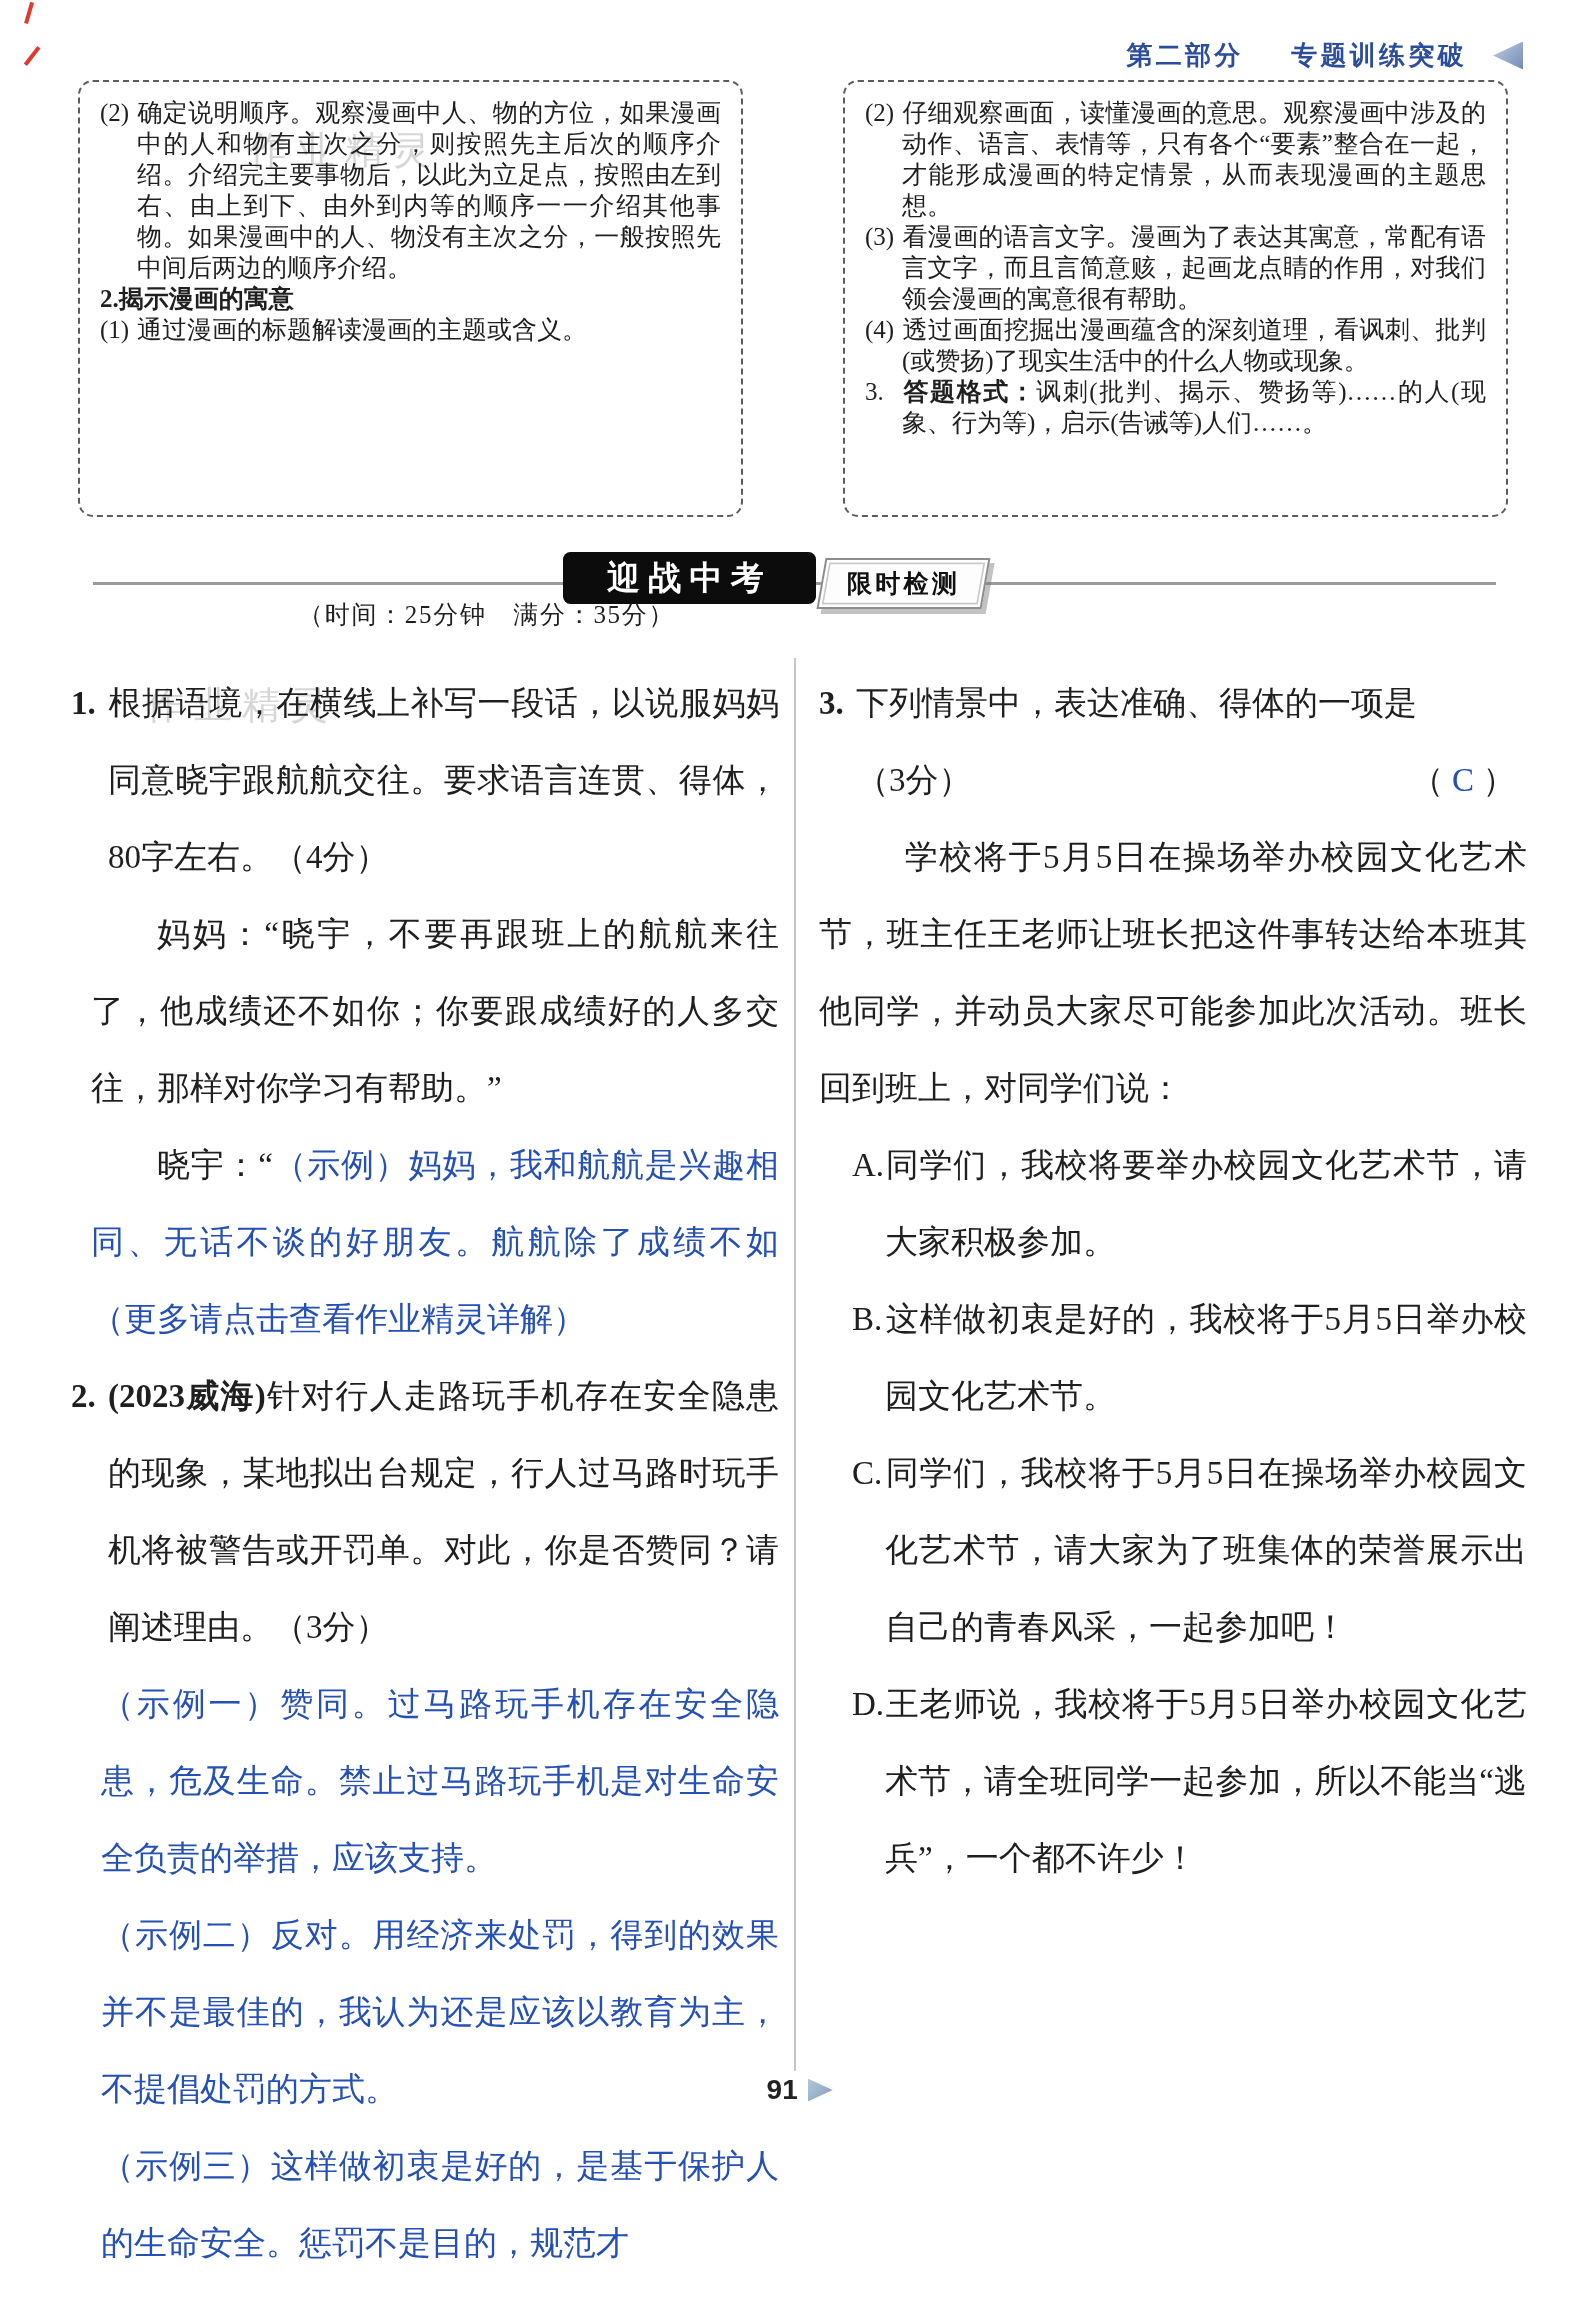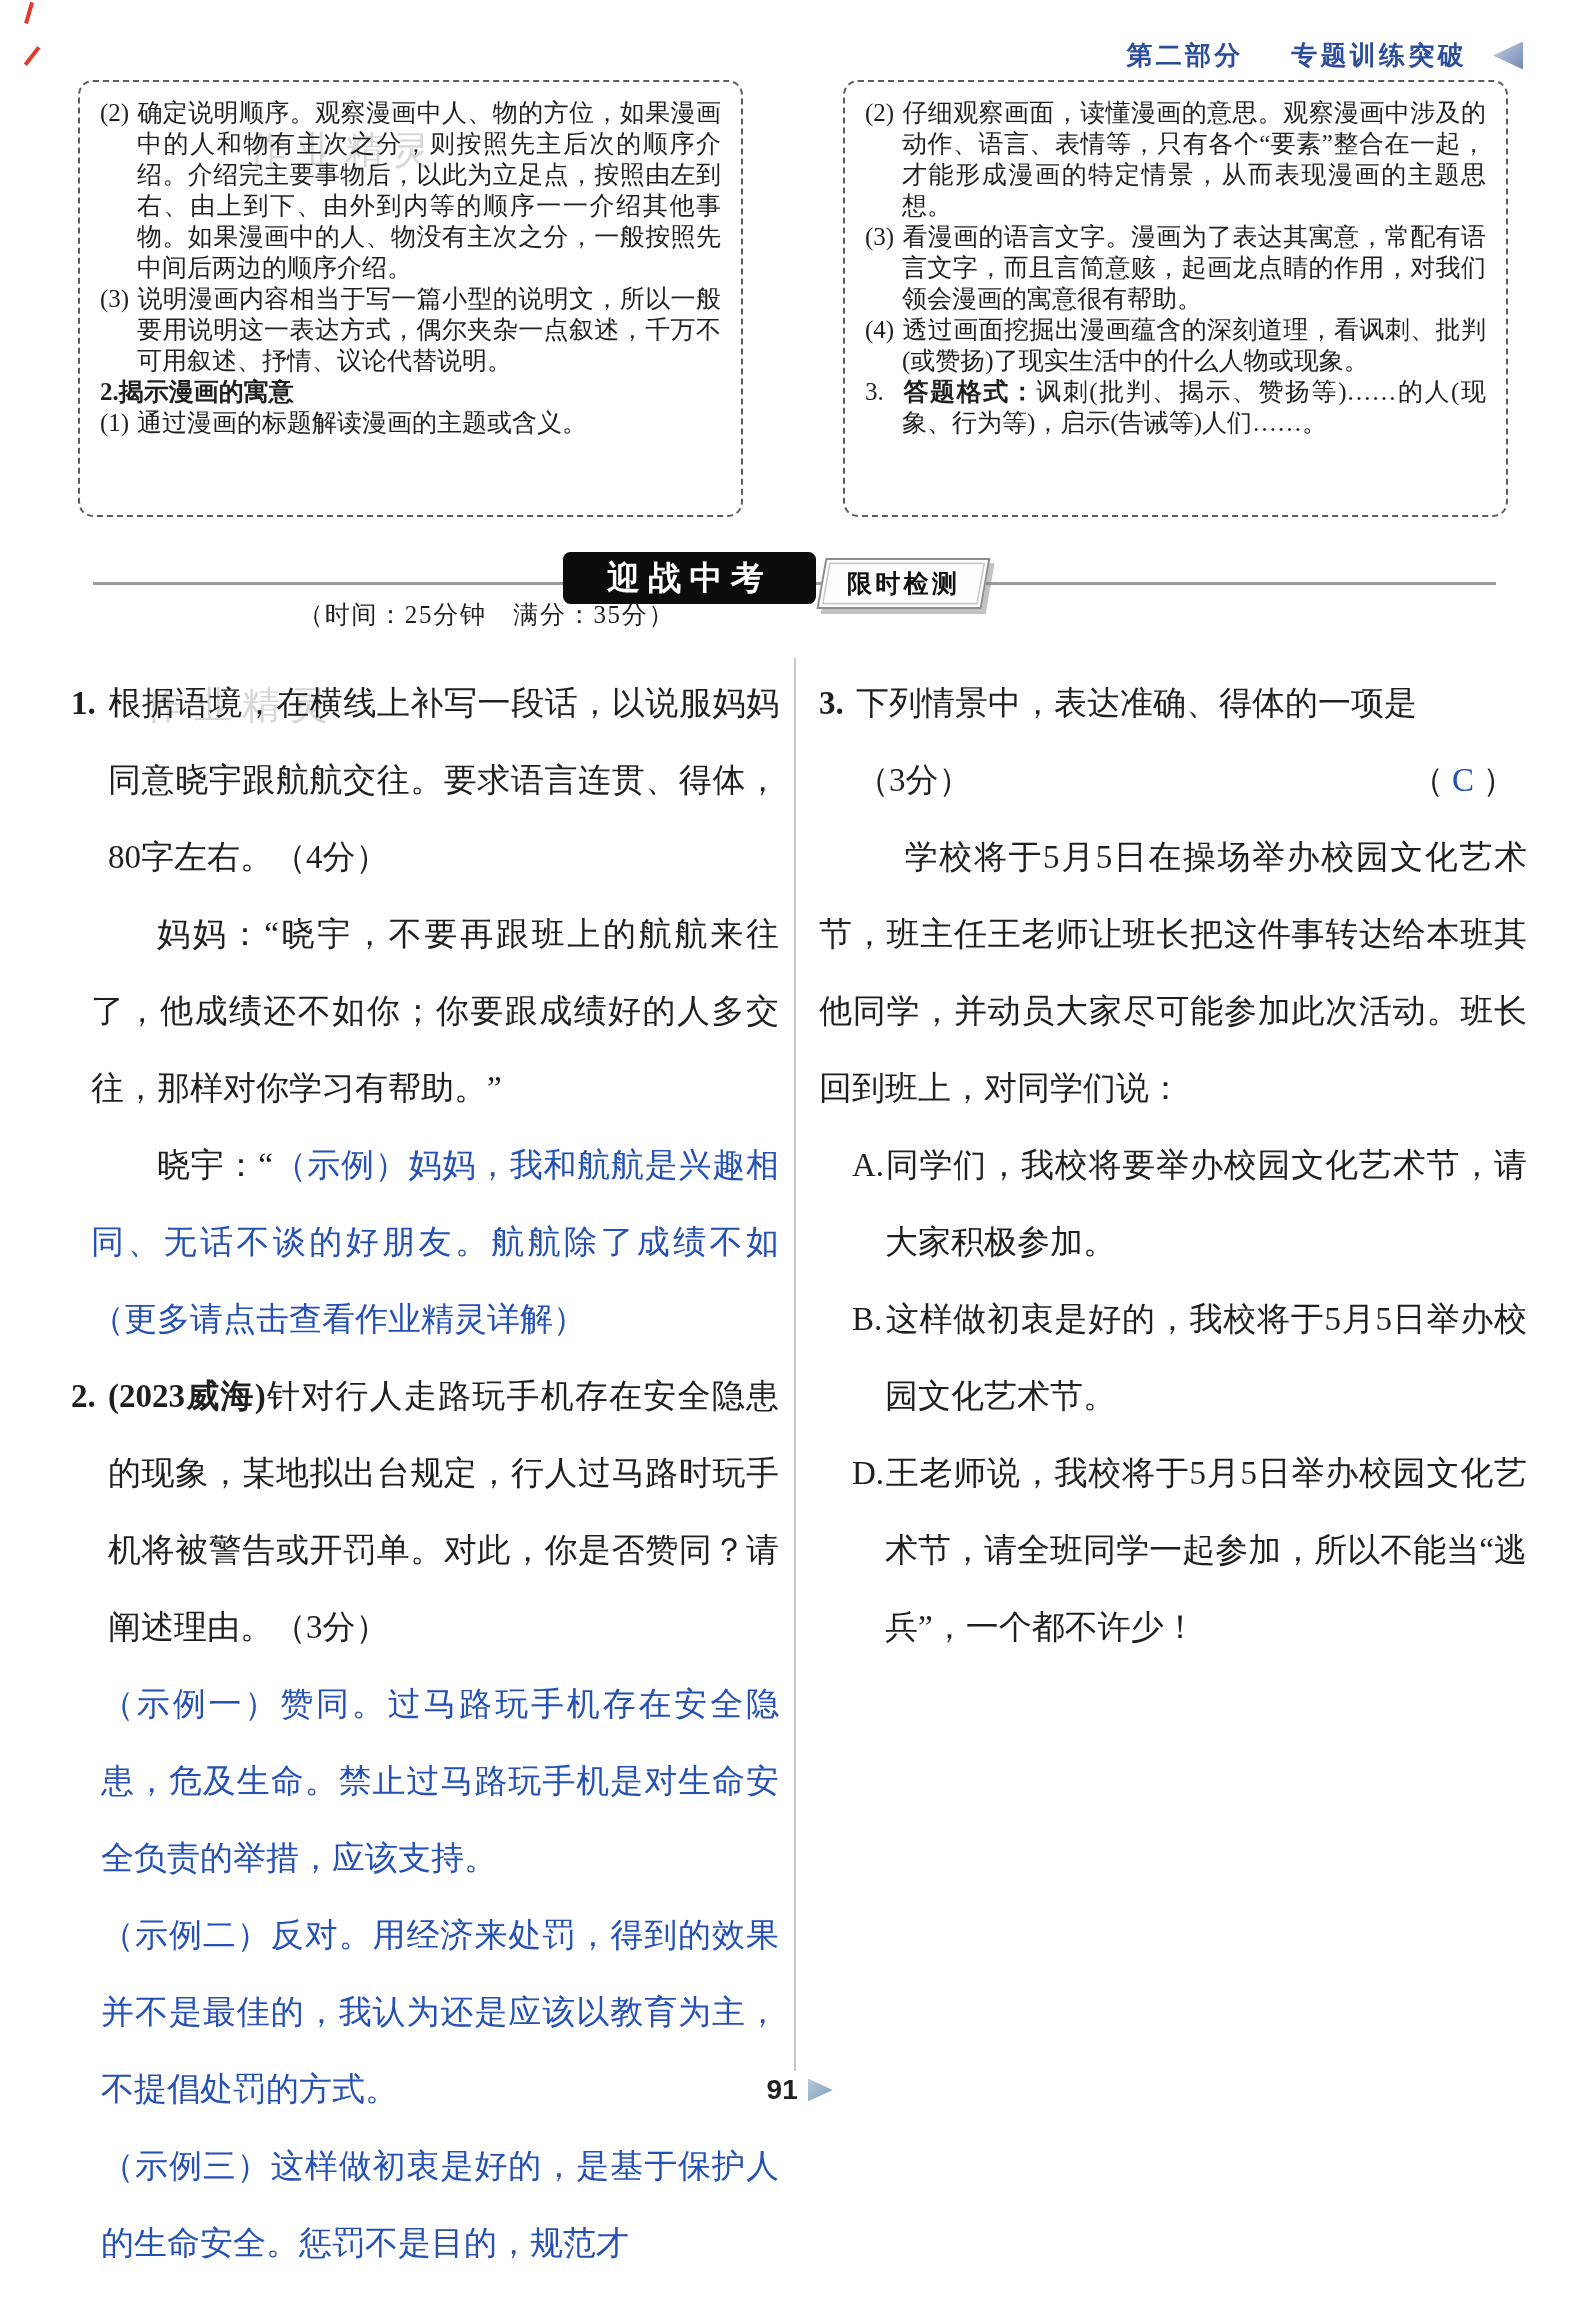--- a/index.html
+++ b/index.html
@@ -130,21 +130,20 @@
   <span class="part">第二部分</span>
   <span class="title">专题训练突破</span>
   <span class="hdr-arrow"></span>
 </div>
 
 <div class="watermark wm1">作业精灵</div>
 <div class="watermark wm2">作业精灵</div>
 
 <div class="note-box box-left">
   <p class="hang"><span class="lbl">(2)</span><span>确定说明顺序。观察漫画中人、物的方位，如果漫画中的人和物有主次之分，则按照先主后次的顺序介绍。介绍完主要事物后，以此为立足点，按照由左到右、由上到下、由外到内等的顺序一一介绍其他事物。如果漫画中的人、物没有主次之分，一般按照先中间后两边的顺序介绍。</span></p>
-  <p class="hang"><span class="lbl">(3)</span><span>说明漫画内容相当于写一篇小型的说明文，所以一般要用说明这一表达方式，偶尔夹杂一点叙述，千万不可用叙述、抒情、议论代替说明。</span></p>
   <p class="heading">2.揭示漫画的寓意</p>
   <p class="hang"><span class="lbl">(1)</span><span>通过漫画的标题解读漫画的主题或含义。</span></p>
 </div>
 
 <div class="note-box box-right">
   <p class="hang"><span class="lbl">(2)</span><span>仔细观察画面，读懂漫画的意思。观察漫画中涉及的动作、语言、表情等，只有各个“要素”整合在一起，才能形成漫画的特定情景，从而表现漫画的主题思想。</span></p>
   <p class="hang"><span class="lbl">(3)</span><span>看漫画的语言文字。漫画为了表达其寓意，常配有语言文字，而且言简意赅，起画龙点睛的作用，对我们领会漫画的寓意很有帮助。</span></p>
   <p class="hang"><span class="lbl">(4)</span><span>透过画面挖掘出漫画蕴含的深刻道理，看讽刺、批判(或赞扬)了现实生活中的什么人物或现象。</span></p>
   <p class="hang"><span class="lbl">3.</span><b>答题格式：</b><span>讽刺(批判、揭示、赞扬等)……的人(现象、行为等)，启示(告诫等)人们……。</span></p>
 </div>
@@ -173,20 +172,21 @@
 
 <div class="col col-right">
   <p class="stem"><b class="qnum">3.</b><span>下列情景中，表达准确、得体的一项是</span></p>
   <div class="score-row">
     <span>（3分）</span>
     <span class="answer-slot"><span>（</span><span class="letter">C</span><span>）</span></span>
   </div>
   <p class="context">学校将于5月5日在操场举办校园文化艺术节，班主任王老师让班长把这件事转达给本班其他同学，并动员大家尽可能参加此次活动。班长回到班上，对同学们说：</p>
   <p class="option"><span class="opt-label">A.</span><span>同学们，我校将要举办校园文化艺术节，请大家积极参加。</span></p>
   <p class="option"><span class="opt-label">B.</span><span>这样做初衷是好的，我校将于5月5日举办校园文化艺术节。</span></p>
+  <p class="option"><span class="opt-label">C.</span><span>同学们，我校将于5月5日在操场举办校园文化艺术节，请大家为了班集体的荣誉展示出自己的青春风采，一起参加吧！</span></p>
   <p class="option"><span class="opt-label">D.</span><span>王老师说，我校将于5月5日举办校园文化艺术节，请全班同学一起参加，所以不能当“逃兵”，一个都不许少！</span></p>
 </div>
 
 <div class="page-num-wrap">
   <span class="page-num">91</span>
   <span class="page-arrow"></span>
 </div>
 
 
 </body></html>

